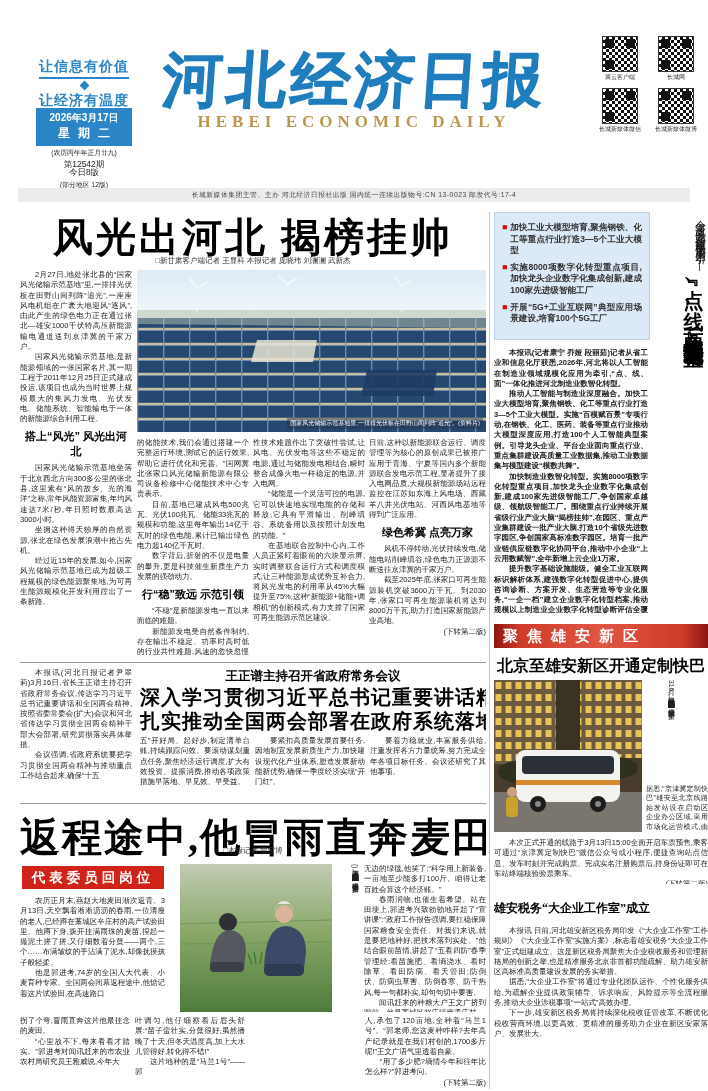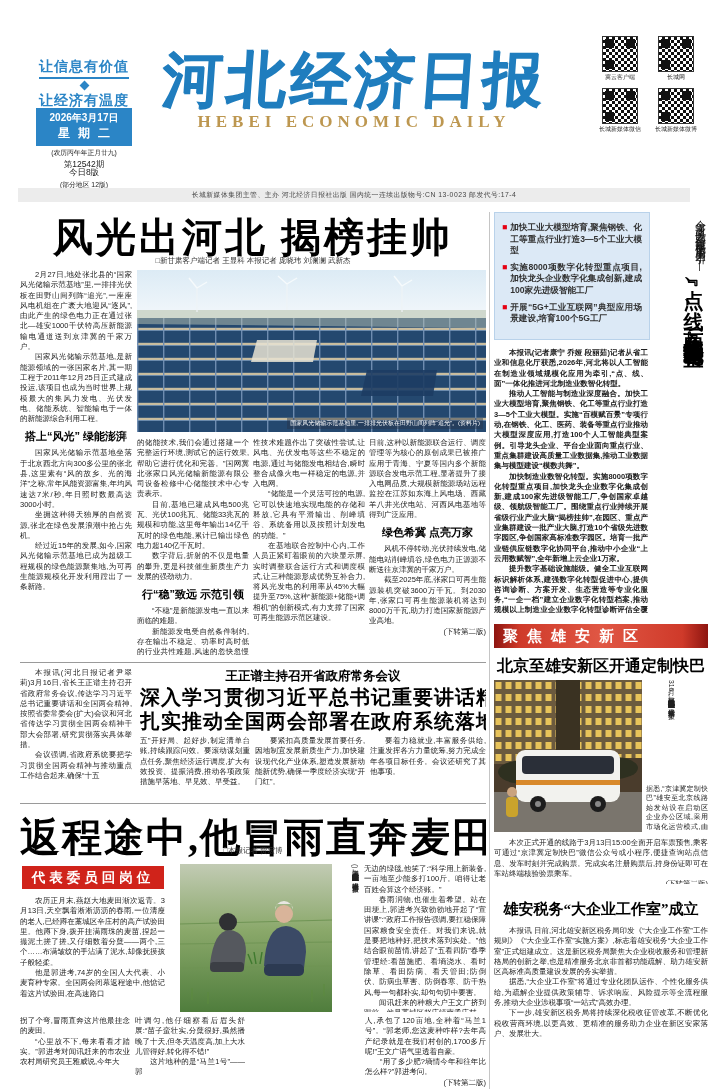--- a/index.html
+++ b/index.html
@@ -56,21 +56,21 @@
 
   
   .ai-box { background:#dce9f6; border:1px solid #b9d2ea; padding:9px 7px; }
   .ai-box .li { display:flex; font-size:8.6px; line-height:11.6px; font-weight:bold; color:#333; margin-bottom:5px; text-align:justify; }
   .ai-box .sq { color:#e60012; margin-right:3px; flex:0 0 auto; font-size:8.6px; }
   .vh-wrap { writing-mode:vertical-rl; display:flex; }
   .vh-kicker { font-size:10.5px; letter-spacing:2px; color:#111; margin-bottom:0; }
   .vh-main { font-weight:900; font-size:20px; letter-spacing:1px; color:#000; font-family:"Liberation Serif","DejaVu Serif",serif; }
   .banner { background:linear-gradient(90deg,#8e1510,#cf3a2a 12%,#e05744 50%,#cf3a2a 88%,#8e1510); color:#fff; font-size:15px; font-weight:bold; letter-spacing:9px; text-align:left; line-height:24px; text-indent:9px; }
   .x-hl { font-weight:900; font-size:16px; text-align:center; color:#000; white-space:nowrap; font-family:"Liberation Serif","DejaVu Serif",serif; }
-  .x-hl2 { font-weight:900; font-size:15px; text-align:center; color:#000; white-space:nowrap; font-family:"Liberation Serif","DejaVu Serif",serif; }
+  .x-hl2 { font-weight:900; font-size:12px; text-align:left; color:#000; white-space:nowrap; font-family:"Liberation Serif","DejaVu Serif",serif; }
 </style>
 </head>
 <body>
 
 <div class="page">
 
   <div class="abs slogan" style="left:28px;top:34px;width:112px;margin-top:24px;">
     <span class="ln">让信息有价值</span>
     <div class="diamond"></div>
     <span class="ln">让经济有温度</span>
@@ -114,21 +114,21 @@
     <span class="note">(部分地区 12版)</span>
   </div>
   <div class="abs pubstrip" style="left:18px;top:188px;width:672px;height:14px;">长城新媒体集团主管、主办  河北经济日报社出版  国内统一连续出版物号:CN 13-0023  邮发代号:17-4</div>
 
   <div class="abs lead-hl" style="left:20px;top:210px;width:466px;">风光出河北  揭榜挂帅</div>
   <div class="abs byline" style="left:20px;top:256px;width:466px;">□新甘肃客户端记者 王显科 本报记者 庞晓玮 刘澜澜 武新杰</div>
 
   <div class="abs" style="left:20px;top:270px;width:112px;height:388px;">
     <p class="body">2月27日,地处张北县的“国家风光储输示范基地”里,一排排光伏板在田野山间列阵“追光”,一座座风电机组在广袤大地迎风“逐风”,由此产生的绿色电力正在通过张北—雄安1000千伏特高压新能源输电通道送到京津冀的千家万户。</p>
     <p class="body">国家风光储输示范基地,是新能源领域的一张国家名片,其一期工程于2011年12月25日正式建成投运,该项目也成为当时世界上规模最大的集风力发电、光伏发电、储能系统、智能输电于一体的新能源综合利用工程。</p>
-    <div class="subhead">搭上“风光” 绿能澎湃</div>
+    <div class="subhead">搭上“风光” 风光出河北</div>
     <p class="body">国家风光储输示范基地坐落于北京西北方向300多公里的张北县,这里素有“风的故乡、光的海洋”之称,常年风能资源富集,年均风速达7米/秒,年日照时数最高达3000小时。</p>
     <p class="body">坐拥这种得天独厚的自然资源,张北在绿色发展浪潮中抢占先机。</p>
     <p class="body">经过近15年的发展,如今,国家风光储输示范基地已成为超级工程规模的绿色能源聚集地,为可再生能源规模化开发利用蹚出了一条新路。</p>
   </div>
 
   <div class="photo-frame" style="left:137px;top:270px;width:349px;height:162px;">
     <svg width="349" height="162" viewBox="0 0 349 162">
       <defs>
         <linearGradient id="sky" x1="0" y1="0" x2="0" y2="1">
           <stop offset="0" stop-color="#dcebf5"></stop>

